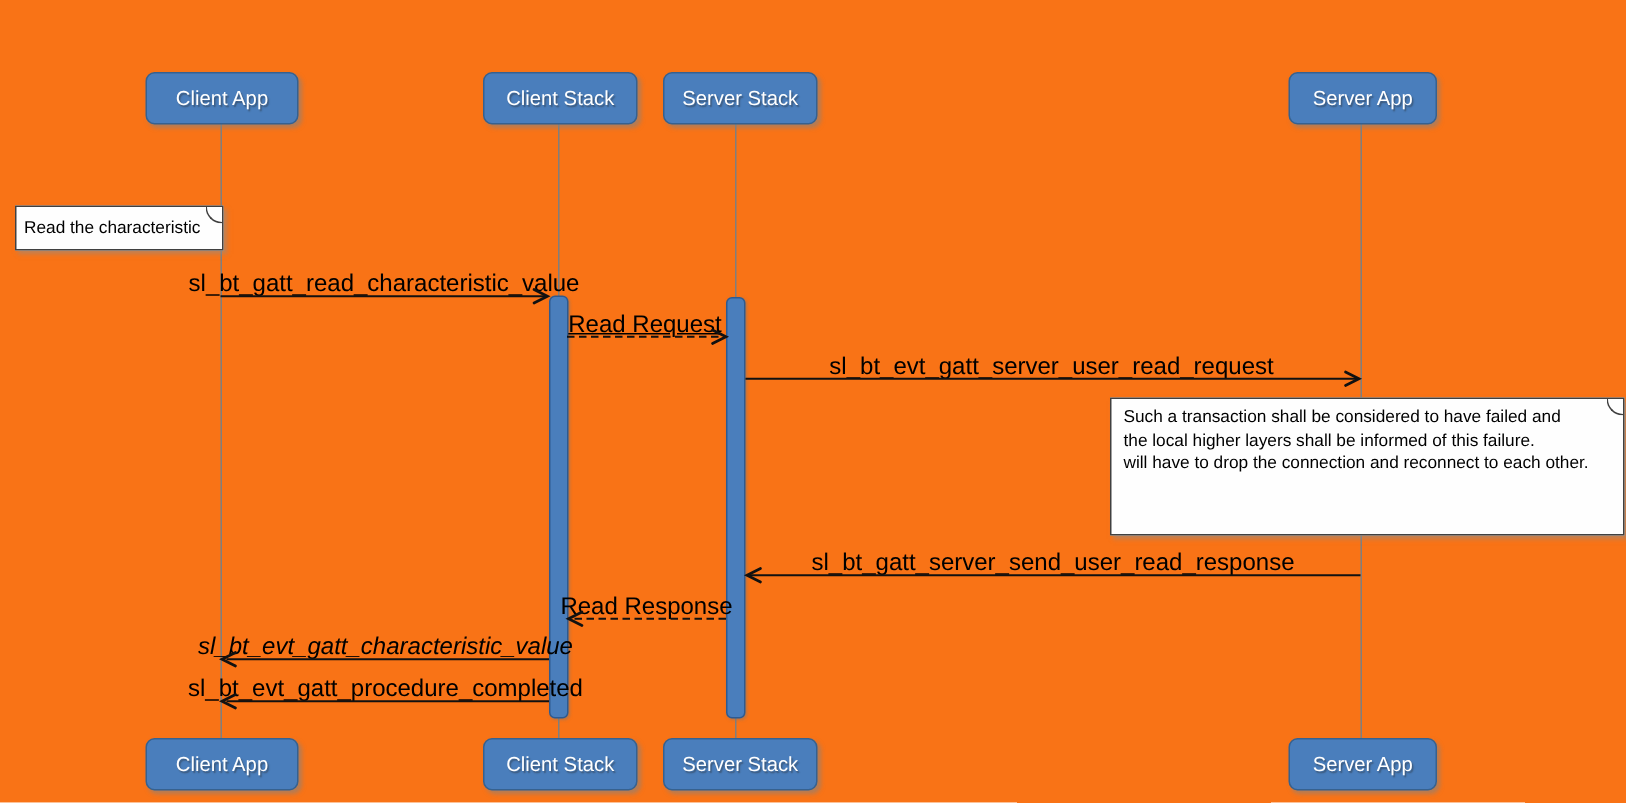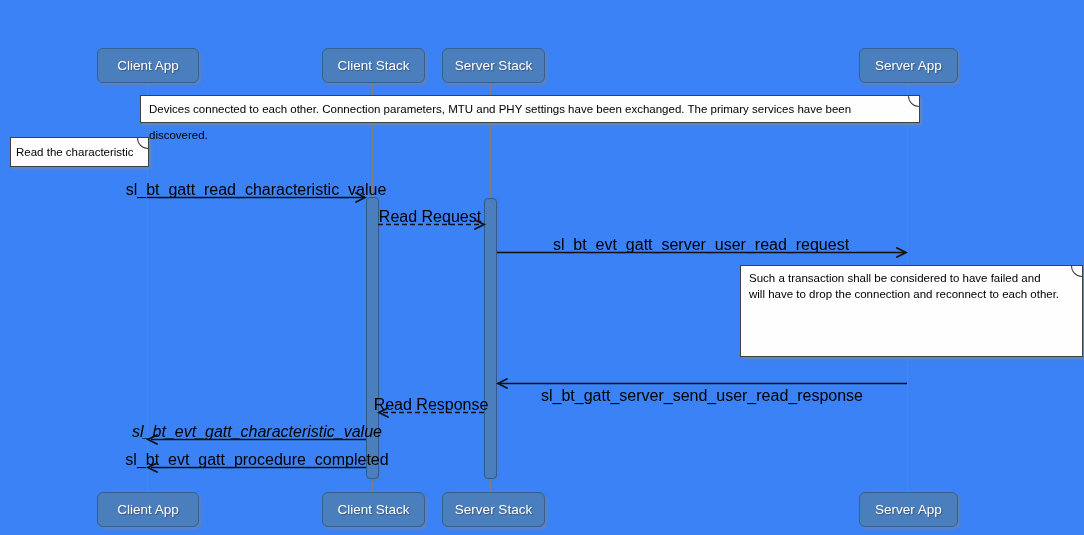--- a/index.html
+++ b/index.html
@@ -1,17 +1,17 @@
 <!DOCTYPE html>
 <html><head>
 <meta charset="utf-8">
 <style>
   html,body{margin:0;padding:0;background:#fff;}
   body{font-family:"Liberation Sans", sans-serif; color:#000;}
-  #canvas{position:relative;width:1084px;height:535px;background:#3b82f6;overflow:hidden;}
+  #canvas{position:relative;width:1084px;height:535px;background:#f97316;overflow:hidden;}
 
   .lifeline{position:absolute;width:1px;background:#7f7f7f;z-index:1;}
 
   .activation{position:absolute;width:11px;background:#4a7ebc;border:1px solid #2f5millar;
     border:1px solid #2f5a8f;border-radius:4px;z-index:3;box-shadow:1px 1px 2px rgba(120,120,120,.5);}
 
   .pbox{position:absolute;height:33px;background:#4a7ebc;border:1px solid #36618f;border-radius:6px;
     display:flex;align-items:center;justify-content:center;color:#fff;font-size:13.5px;
     text-shadow:1px 1px 1px rgba(40,40,40,.45);box-shadow:2px 2px 3px rgba(130,130,130,.6);z-index:6;}
 
@@ -60,40 +60,37 @@
   <div class="pbox" style="left:322px;top:492px;width:101px;">
       <span>Client Stack</span>
     </div>
   <div class="pbox" style="left:442px;top:492px;width:101px;">
       <span>Server Stack</span>
     </div>
   <div class="pbox" style="left:859px;top:492px;width:97px;">
       <span>Server App</span>
     </div>
 
-  <div class="note" style="left:140px;top:95px;width:756px;height:26px;line-height:26px;padding-left:8px;padding-right:14px;">
-    <span>Devices connected to each other. Connection parameters, MTU and PHY settings have been exchanged. The primary services have been discovered.</span>
-    <span class="dogear"></span>
-  </div>
 
   <div class="note" style="left:10px;top:137px;width:119px;height:28px;line-height:28px;padding-left:5px;padding-right:13px;">
     <span>Read the characteristic</span>
     <span class="dogear"></span>
   </div>
 
   <div class="note" style="left:740px;top:265px;width:325px;height:80px;padding:5px 8px;line-height:15.6px;">
     <div>Such a transaction shall be considered to have failed and</div>
+    <div>the local higher layers shall be informed of this failure.</div>
     <div>will have to drop the connection and reconnect to each other.</div>
     <span class="dogear"></span>
   </div>
 
   <div class="msg-label" style="left:256px;top:184px;">sl_bt_gatt_read_characteristic_value</div>
-  <div class="msg-label" style="left:430px;top:211px;">Read Request</div>
+  <div class="msg-label" style="left:430px;top:211px;text-decoration:underline;">Read Request</div>
   <div class="msg-label" style="left:701px;top:239px;">sl_bt_evt_gatt_server_user_read_request</div>
-  <div class="msg-label" style="left:702px;top:370px;margin-top:20px;">sl_bt_gatt_server_send_user_read_response</div>
+  <div class="msg-label" style="left:702px;top:370px;">sl_bt_gatt_server_send_user_read_response</div>
   <div class="msg-label" style="left:431px;top:399px;">Read Response</div>
   <div class="msg-label" style="left:257px;top:426px;font-style:italic;">sl_bt_evt_gatt_characteristic_value</div>
   <div class="msg-label" style="left:257px;top:454px;">sl_bt_evt_gatt_procedure_completed</div>
 
   <svg class="arrows" width="1084" height="535" viewBox="0 0 1084 535">
 
     <g>
       <line class="aline" x1="147" y1="197.5" x2="364" y2="197.5"></line>
       <polyline class="ahead" points="356,193 365,197.5 356,202"></polyline>
     </g>

